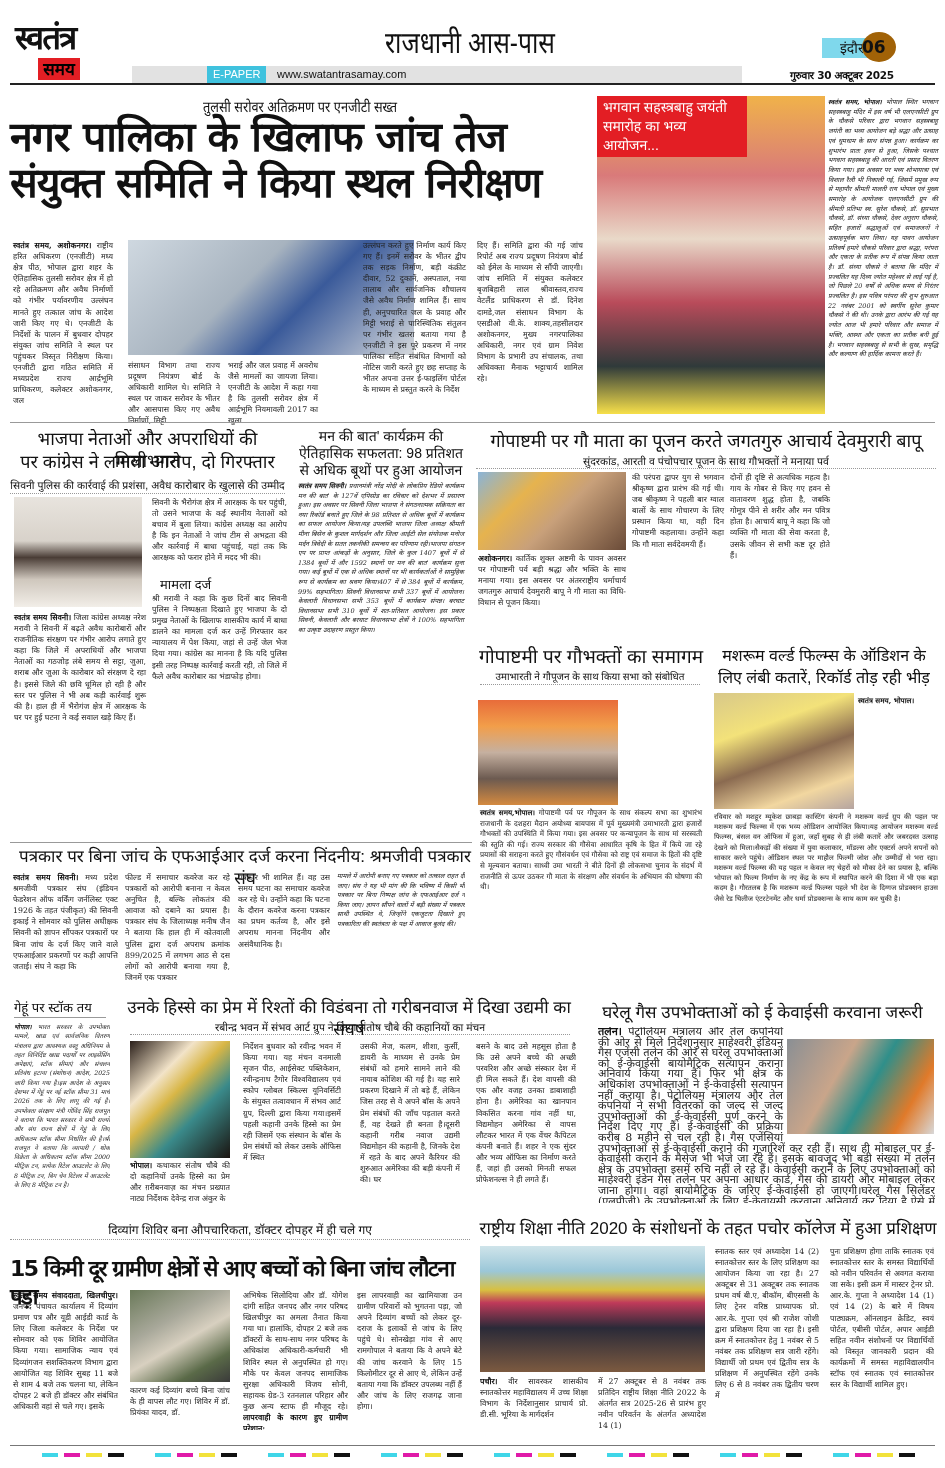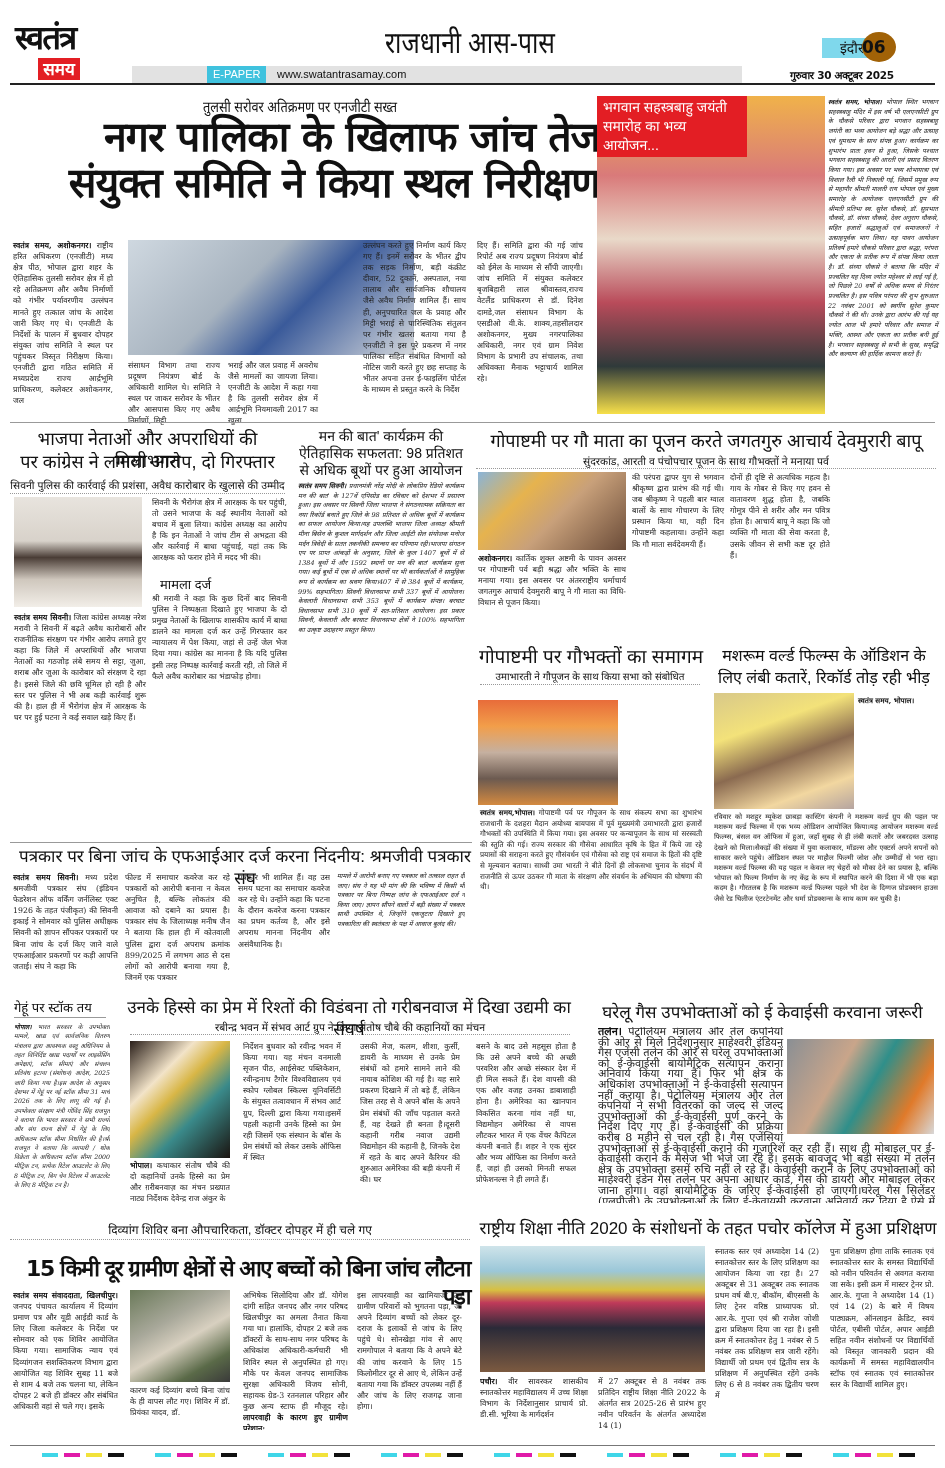--- a/index.html
+++ b/index.html
@@ -1,32 +1,32 @@
 <!DOCTYPE html>
 <html><head>
 <meta charset="utf-8">
 <style>
 *{box-sizing:border-box;margin:0;padding:0}
 html,body{width:945px;height:1468px;background:#fff;overflow:hidden}
 body{font-family:"DejaVu Sans",sans-serif;color:#111;position:relative}
 .abs{position:absolute}
 
 .logo-top{left:15px;top:18px;width:68px;height:42px;font-family:"DejaVu Sans",sans-serif;font-weight:bold;font-size:33px;line-height:40px;letter-spacing:-2px;color:#111}
-.logo-bot{left:38px;top:58px;width:42px;height:22px;background:#e31e24;color:#ffffff;font-weight:bold;font-size:17px;line-height:22px;text-align:center}
+.logo-bot{left:38px;top:58px;width:42px;height:22px;background:#e31e24;color:#000000;font-weight:bold;font-size:17px;line-height:22px;text-align:center}
 .section-title{left:300px;top:25px;width:340px;text-align:center;font-size:30px;line-height:36px;font-family:"Liberation Sans",sans-serif;transform:scaleX(.82)}
 .ebar{left:132px;top:66px;width:610px;height:17px;background:#e2e2e2}
 .epaper{left:207px;top:66px;height:17px;padding:0 6px;background:#3fc2de;color:#fff;font-size:11px;line-height:17px;font-family:"Liberation Sans",sans-serif}
 .eurl{left:277px;top:66px;font-size:11px;line-height:17px;font-family:"Liberation Sans",sans-serif;color:#111}
 .city{left:822px;top:38px;width:58px;height:20px;background:#7fd8ec;font-size:14px;line-height:20px;padding-left:18px}
 .pno{left:862px;top:32px;width:34px;height:30px;border-radius:50%;background:#a16207;font-weight:bold;font-size:17px;line-height:30px;}
 .date{left:790px;top:68px;font-size:10.5px;font-weight:bold;letter-spacing:-.3px}
 .mast-rule{left:10px;top:83px;width:925px;height:2px;background:#222}
 
 .kicker{font-size:15px;text-align:center;font-family:"Liberation Sans",sans-serif;transform:scaleX(.85);transform-origin:center}
-.hl{font-weight:bold;text-align:right;color:#111;font-family:"DejaVu Sans",sans-serif;letter-spacing:-1px}
+.hl{font-weight:bold;text-align:left;color:#111;font-family:"DejaVu Sans",sans-serif;letter-spacing:-1px}
 .h2{text-align:center;font-family:"Liberation Sans",sans-serif;color:#111}
 .sub{text-align:center;font-family:"Liberation Sans",sans-serif;color:#111;border-bottom:1px dotted #999}
 .body{font-family:"DejaVu Serif",serif;font-size:7.8px;line-height:11.1px;text-align:justify;color:#222}
 .body.it{font-style:italic;font-size:7px;line-height:10px}
 .lead{font-weight:bold;color:#111}
 .photo{background:#888;overflow:hidden}
 .rule-h{height:1px;background:#999}
 .red-cap{background:#e31e24;color:#fff;font-size:14px;line-height:19px;padding:2px 6px;font-family:"Liberation Sans",sans-serif}
 .reg{display:flex;gap:6px}
 .reg span{display:inline-block;width:16px;height:4px}

